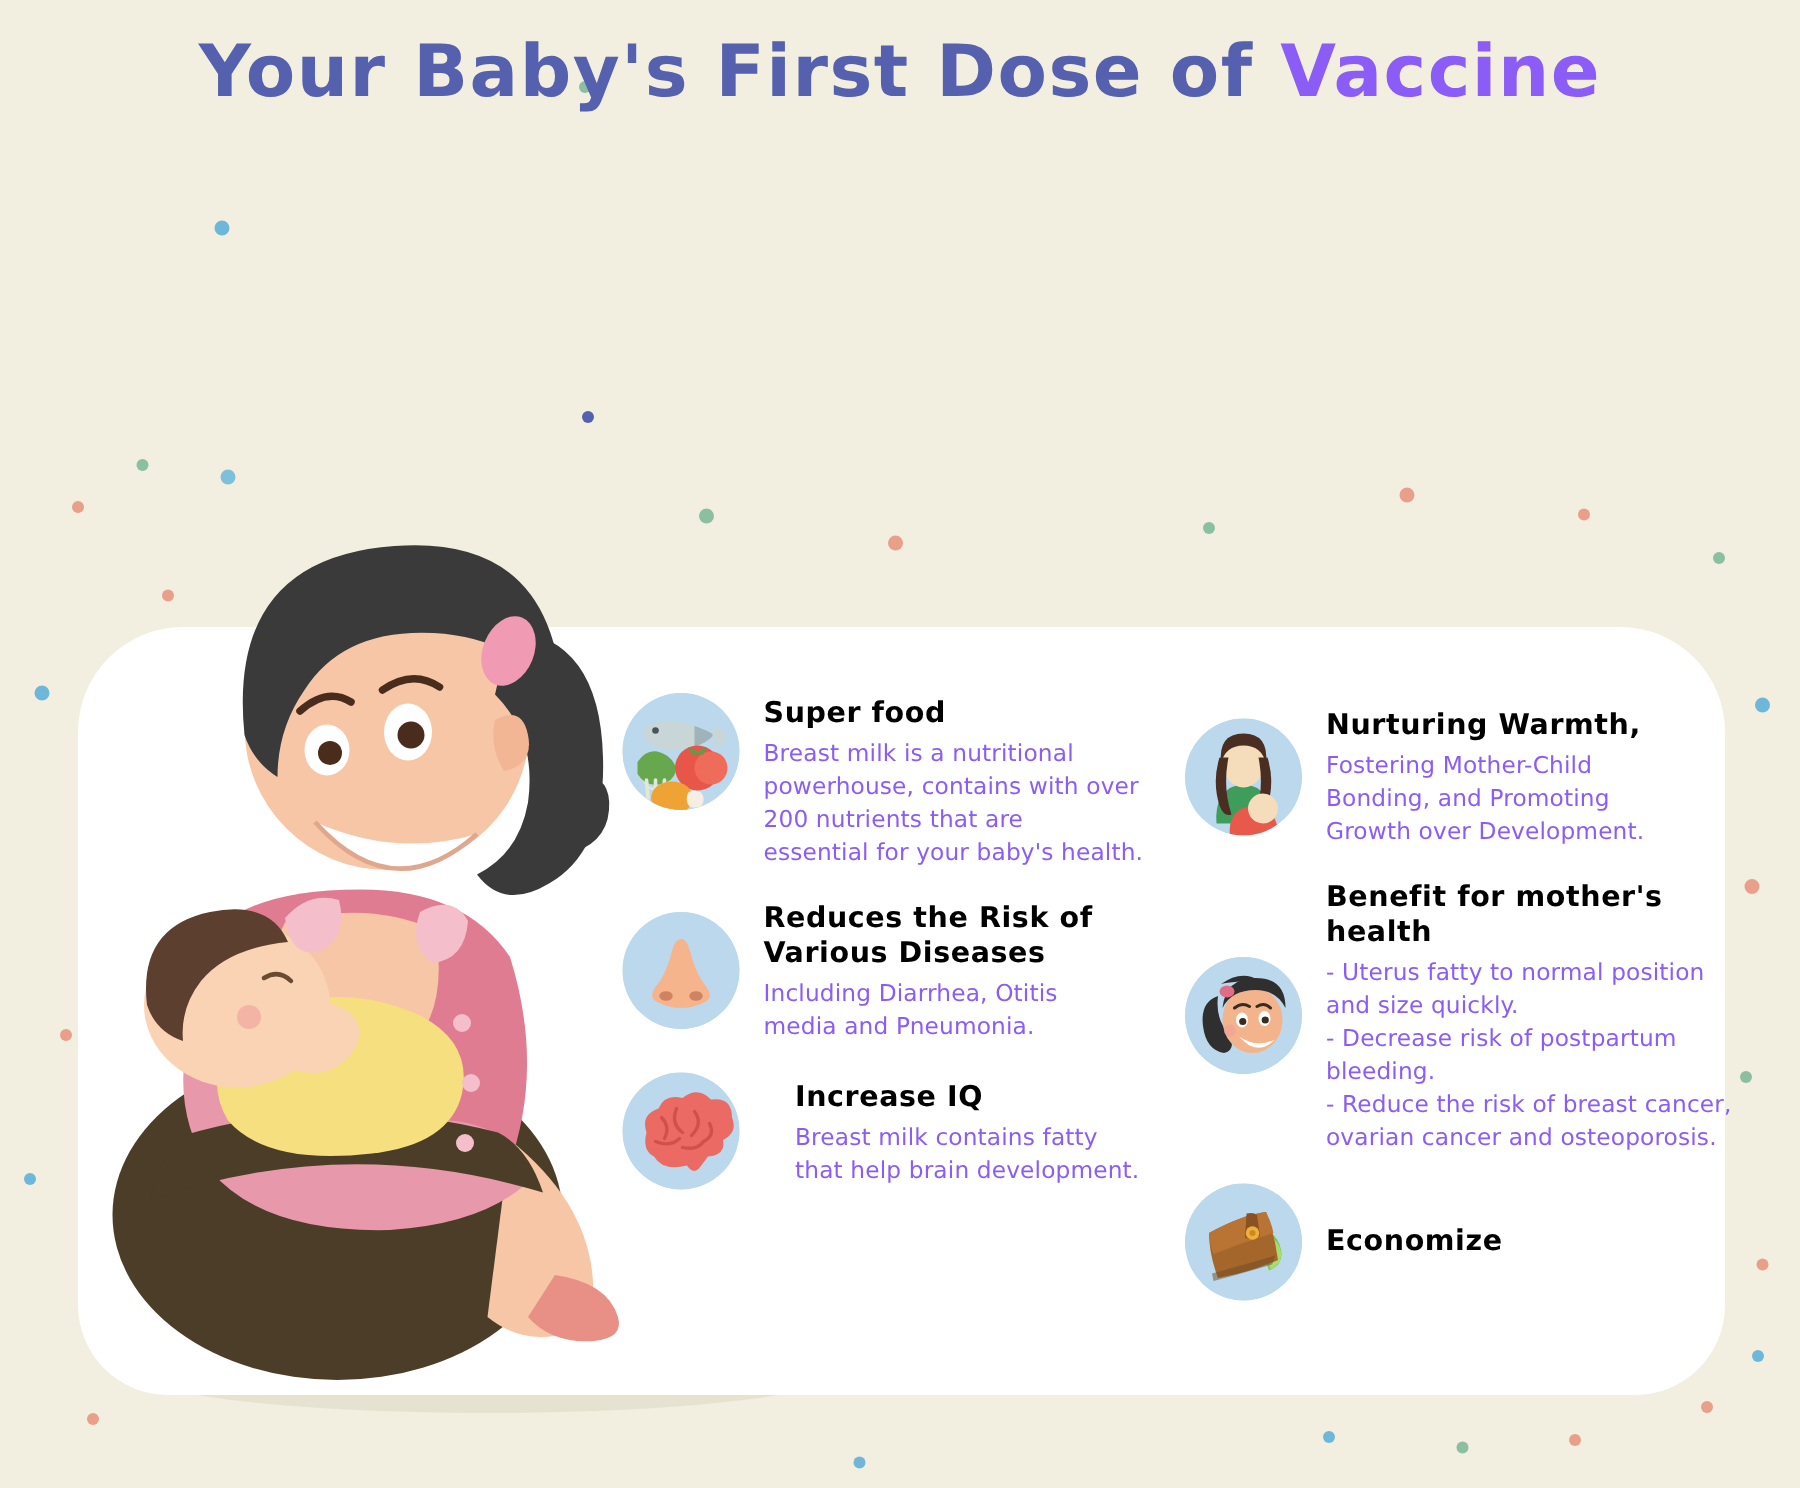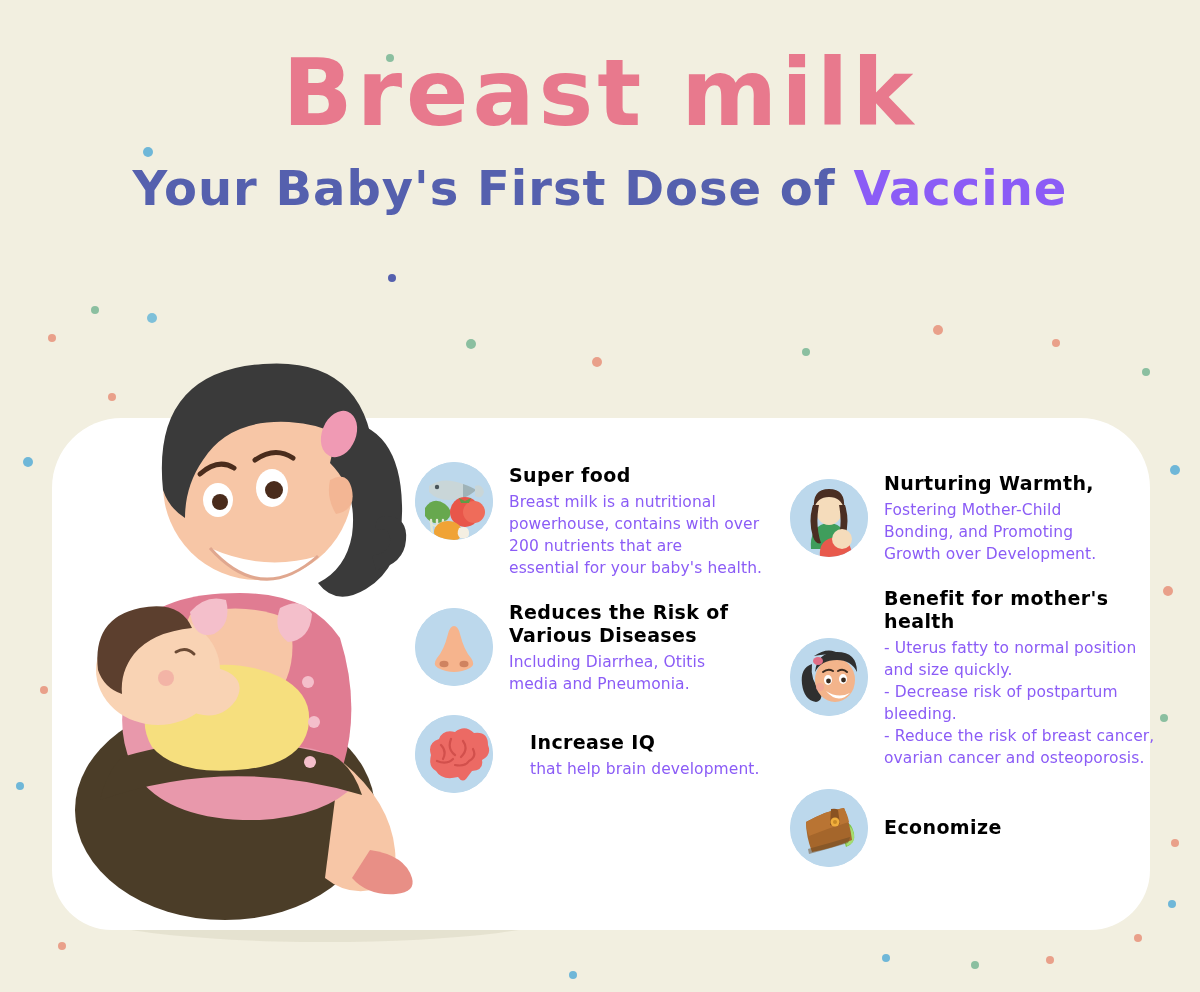--- a/index.html
+++ b/index.html
@@ -133,21 +133,20 @@
       <div class="dot" style="left: 569px; top: 971px; width: 8px; height: 8px; background: rgb(111, 183, 216);"></div>
       <div class="dot" style="left: 882px; top: 954px; width: 8px; height: 8px; background: rgb(111, 183, 216);"></div>
       <div class="dot" style="left: 971px; top: 961px; width: 8px; height: 8px; background: rgb(139, 191, 160);"></div>
       <div class="dot" style="left: 1046px; top: 956px; width: 8px; height: 8px; background: rgb(233, 160, 138);"></div>
       <div class="dot" style="left: 1134px; top: 934px; width: 8px; height: 8px; background: rgb(233, 160, 138);"></div>
       <div class="dot" style="left: 386px; top: 54px; width: 8px; height: 8px; background: rgb(139, 191, 160);"></div>
       <div class="dot" style="left: 388px; top: 274px; width: 8px; height: 8px; background: rgb(85, 96, 174);"></div>
     </div>
 
   <div class="header">
-    <div class="title">Breast milk</div>
     <div class="subtitle">
       <span>Your Baby's First Dose of </span><span class="accent">Vaccine</span>
     </div>
   </div>
 
   <div class="card-shadow"></div>
   <div class="card"></div>
 
   <div class="hero">
     <svg viewBox="0 0 400 600" width="400" height="600">
@@ -261,20 +260,21 @@
       <div class="icon-circle">
         <svg viewBox="0 0 78 78">
           <circle cx="39" cy="39" r="39" fill="#bcd8ec"></circle>
           <path d="M16 40 q-4 -12 8 -16 q4 -10 16 -7 q10 -8 19 1 q14 -2 14 12 q4 10 -6 15 q2 10 -10 11 l-6 8 q-4 4 -8 -2 q-16 4 -22 -6 q-8 -4 -5 -16 z" fill="#ec6a64"></path>
           <path d="M26 30 q6 6 2 14 M36 24 q-4 10 4 16 M48 26 q6 8 -2 16 M58 34 q4 8 -4 12 M22 46 q10 4 16 -2 M40 50 q10 2 14 -4" stroke="#d2504c" stroke-width="2.2" fill="none" stroke-linecap="round"></path>
         </svg>
       </div>
       <div class="text">
         <div class="item-title">Increase IQ</div>
         <div class="item-body">
+          <span class="line">Breast milk contains fatty</span>
           <span class="line">that help brain development.</span>
         </div>
       </div>
     </div>
   </div>
 
   <div class="col col-right">
 
     <div class="item rx-1 align-mid">
       <div class="icon-circle">

